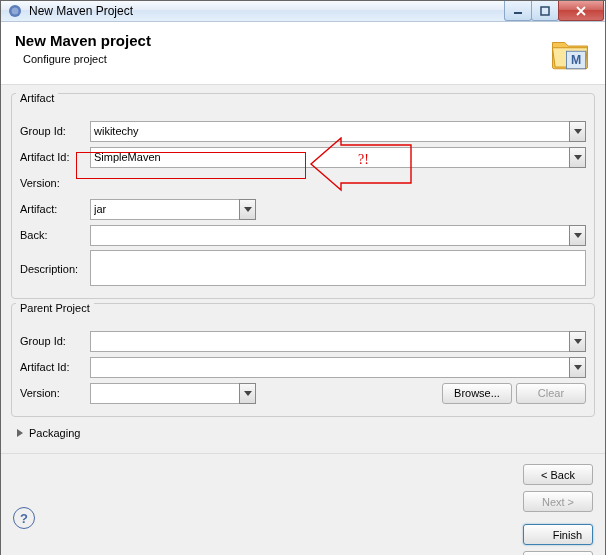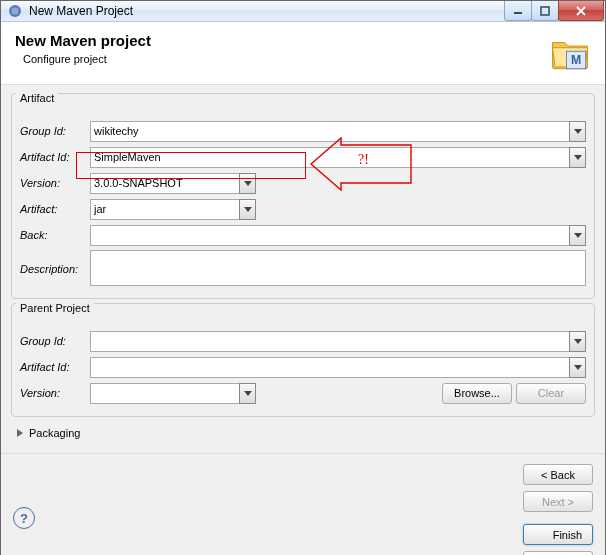--- a/index.html
+++ b/index.html
@@ -22,21 +22,21 @@
   .header-left .sub { font-size:11px; color:#000; margin-left:8px;}
   .folder-icon { width:42px; height:42px; }
 
   
   .body { flex:1; padding:8px 10px; background:#f0f0f0; position:relative;}
 
   .group { border:1px solid #ccc; border-radius:4px; padding:6px 8px 8px 8px; margin-bottom:4px; background:#f0f0f0; position:relative;}
   .group-title { position:relative; top:-12px; left:-4px; background:#f0f0f0; padding:0 4px; font-size:11px; display:inline-block; margin-bottom:-8px;}
   
   .row { display:flex; align-items:center; margin:2px 0 4px 0; min-height:22px; }
-  .row label { width:70px; font-size:11px; text-align:left;font-style:italic; }
+  .row label { width:70px; font-size:11px; text-align:left; }
   textarea.txt { flex:1; height:36px; font-size:11px; padding:2px 3px; border:1px solid #aaa; background:#fff; resize:none; }
   .combo-wrap { flex:1; display:flex; }
   .combo-input { flex:1; border:1px solid #aaa; border-right:none; height:21px; font-size:11px; padding:1px 3px;}
   .combo-btn { width:17px; height:21px; border:1px solid #888; background:linear-gradient(to bottom,#f8f8f8,#ddd); display:flex; align-items:center; justify-content:center;}
   .combo-btn::after { content:""; border-left:4px solid transparent; border-right:4px solid transparent; border-top:5px solid #444;}
   .short-combo .combo-wrap { flex:0 0 140px; }
   button.btn {
     height:21px; min-width:70px; padding:0 10px; font-size:11px;
     border:1px solid #adadad; background:linear-gradient(to bottom,#fefefe,#e2e2e2);
     border-radius:3px; cursor:pointer;
@@ -129,24 +129,20 @@
       <div class="row">
         <label>Artifact Id:</label>
         <div class="combo-wrap">
           <input class="combo-input" value="SimpleMaven" style="">
           <div class="combo-btn"></div>
         </div>
       </div>
 
       <div class="row short-combo">
         <label>Version:</label>
-        <div class="combo-wrap">
-          <input class="combo-input" value="3.0.0-SNAPSHOT" style="">
-          <div class="combo-btn"></div>
-        </div>
       </div>
 
       <div class="row short-combo">
         <label>Artifact:</label>
         <div class="combo-wrap">
           <input class="combo-input" value="jar" style="">
           <div class="combo-btn"></div>
         </div>
       </div>
 

